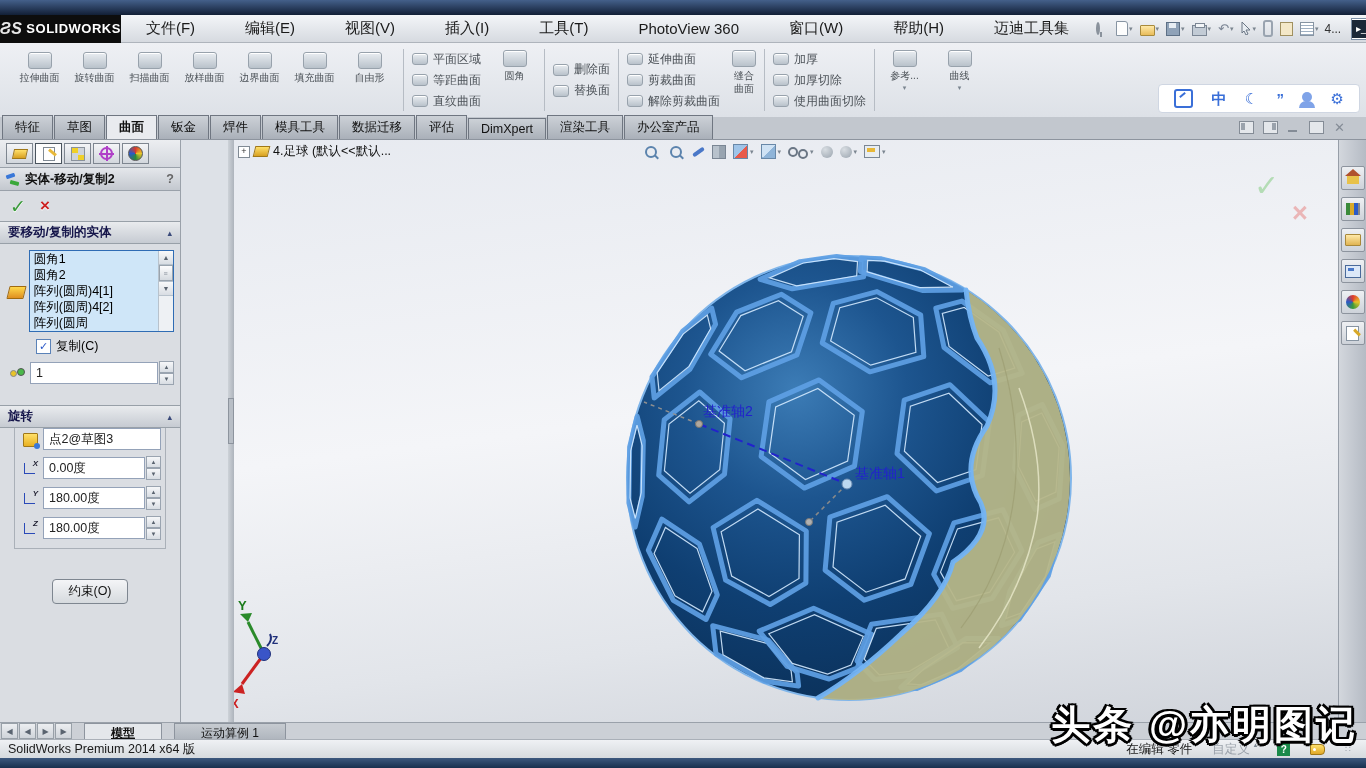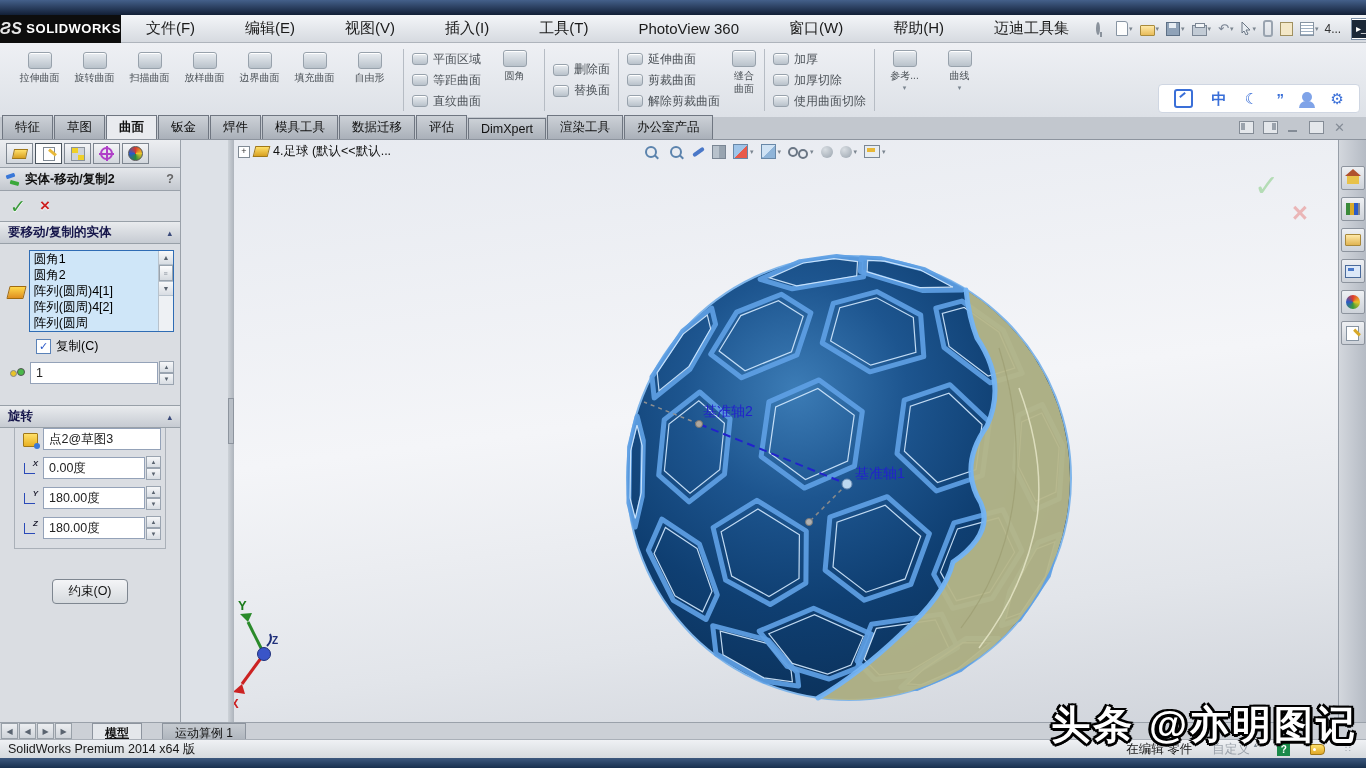--- a/index.html
+++ b/index.html
@@ -166,21 +166,21 @@
   .gsph{width:12px;height:12px;border-radius:50%;background:radial-gradient(circle at 35% 30%,#d8dde2,#9aa4ae)}
   .scr{width:14px;height:11px;border:1px solid #7a8694;background:#e8edf2;position:relative}
   .scr::after{content:"";position:absolute;left:2px;top:2px;width:8px;height:4px;background:#e8b838}
   #confcorner .okmark{position:absolute;left:1020px;top:28px;font-size:30px;color:#a6d8a6;opacity:.8;text-shadow:none}
   #confcorner .xmark{position:absolute;left:1058px;top:58px;font-size:27px;color:#eaa8a8;opacity:.8;text-shadow:none}
   
   #modeltabs{left:0;top:722px;width:1366px;height:17px;background:#ccd0d6;border-top:1px solid #9aa1aa;
              display:flex;align-items:stretch;box-sizing:border-box;font-size:12px}
   .navb{width:15px;border:1px solid #98a0a8;background:linear-gradient(#eceef1,#cfd4da);color:#5a6470;font-size:8px;
         display:flex;align-items:center;justify-content:center;margin-left:1px}
-  .mtab{padding:1px 12px;border:1px solid #8d949e;border-bottom:none;background:linear-gradient(#c6cbd1,#b0b6be);color:#111;margin-left:20px;white-space:nowrap}
+  .mtab{padding:1px 26px;border:1px solid #8d949e;border-bottom:none;background:linear-gradient(#c6cbd1,#b0b6be);color:#111;margin-left:12px;white-space:nowrap}
   .mtab.active{background:#e4e7eb;font-weight:bold;text-decoration:underline}
   #statusbar{left:0;top:739px;width:1366px;height:19px;background:linear-gradient(#eff1f4,#d6dade);
              border-top:1px solid #aab0b8;display:flex;align-items:center;box-sizing:border-box;color:#1a1a1a}
   #sb-left{padding-left:8px}
   #sb-right{margin-left:auto;display:flex;align-items:center;gap:20px;padding-right:14px}
   #sb-custom{color:#9aa1aa;display:flex;gap:4px;align-items:flex-start}
   #sb-q{width:13px;height:13px;background:#1a8a4a;color:#fff;font-size:10px;font-weight:bold;text-align:center;line-height:13px}
   .tagic{width:13px;height:9px;background:linear-gradient(#ffe06a,#e0a828);border:1px solid #a07818;border-radius:1px 4px 4px 1px;position:relative}
   .tagic::after{content:"";position:absolute;left:2px;top:3px;width:3px;height:3px;border-radius:50%;background:#fff}
   .grip{color:#9aa1aa;font-size:9px;letter-spacing:1px}

